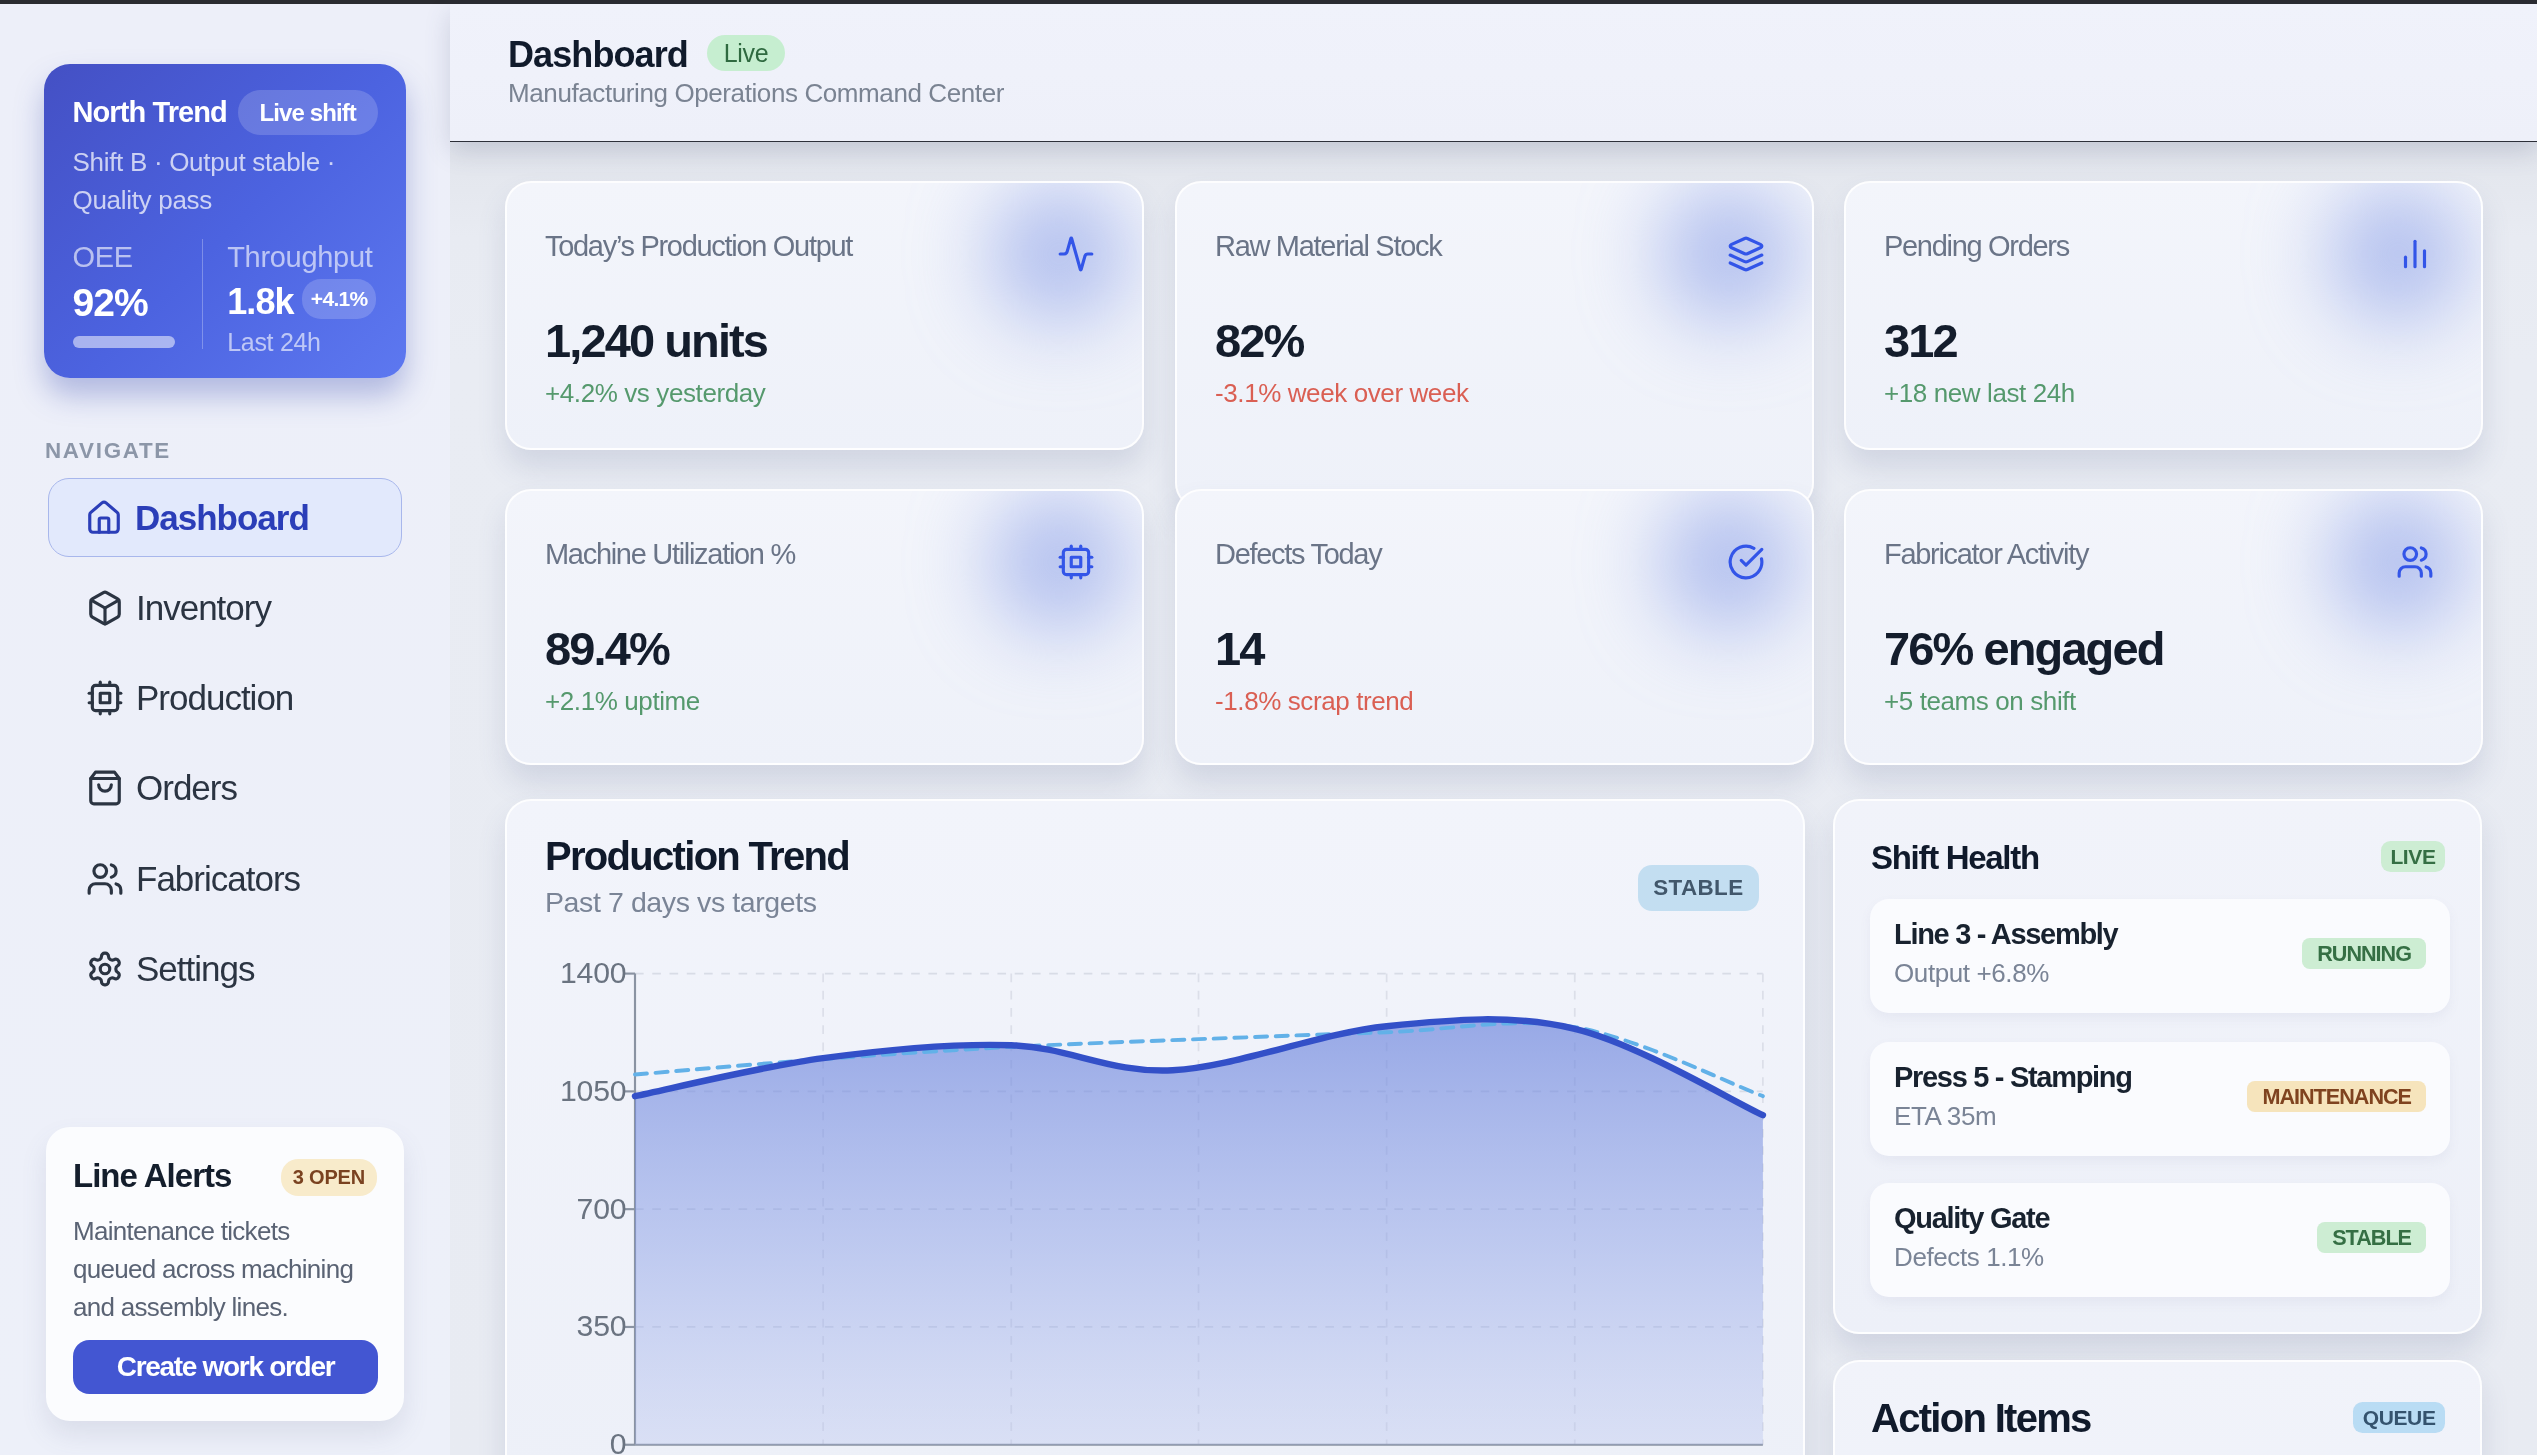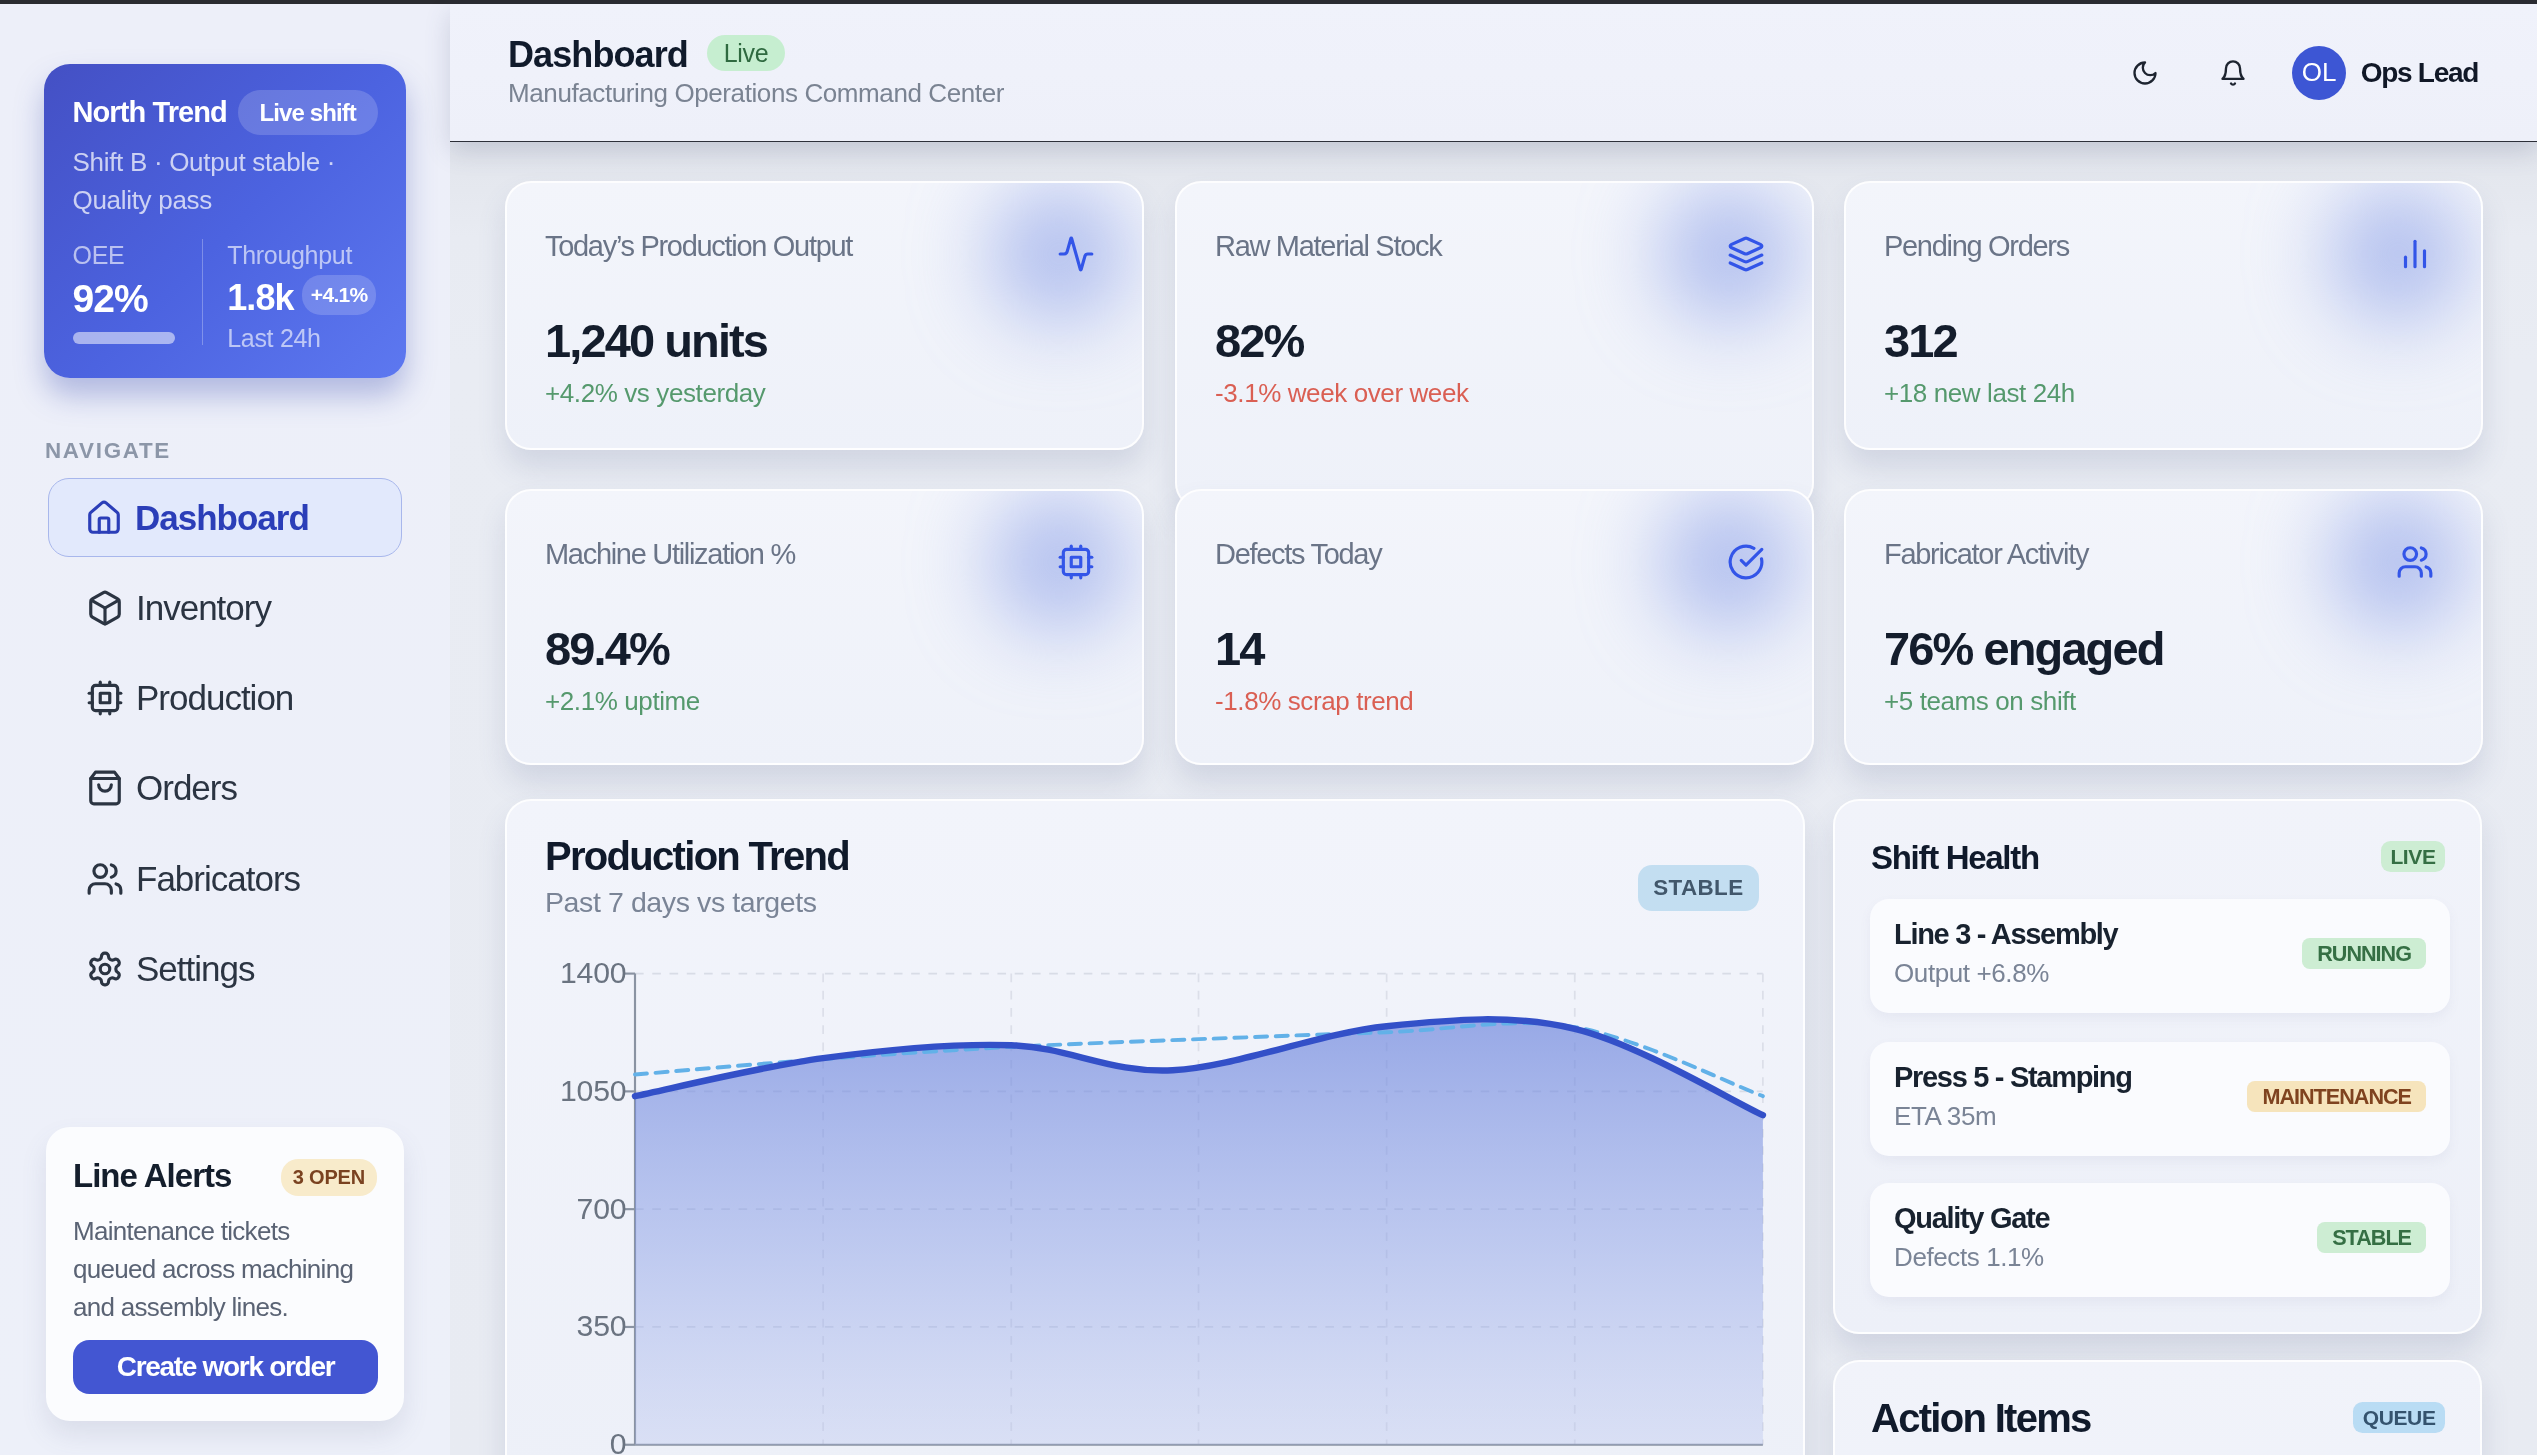--- a/index.html
+++ b/index.html
@@ -13,21 +13,21 @@
 
 .plant { position:absolute; left:44px; top:60px; width:362px; height:314px; border-radius:26px; background:linear-gradient(135deg,#4450c4 0%,#4c63e0 52%,#5d78f0 100%); box-shadow:0 17.3px 29px rgba(70,86,180,0.35); color:#fff; }
 .plant .row1 { position:absolute; left:28.5px; top:26px; width:305px; display:flex; align-items:center; justify-content:space-between; }
 .plant h2 { font-size:29px; font-weight:700; letter-spacing:-0.9px; }
 .pill-liveshift { background:rgba(255,255,255,0.17); border-radius:22.4px; font-size:24px; font-weight:700; padding:8.6px 21.6px; letter-spacing:-0.9px; }
 .plant .sub { position:absolute; left:28.5px; top:79px; width:311px; font-size:26px; line-height:38px; color:rgba(255,255,255,0.72); letter-spacing:-0.3px; }
 .plant .cols { position:absolute; left:28.5px; top:177px; width:305px; display:flex; }
 .plant .col1 { width:129px; }
 .plant .divider { width:1.7px; flex:none; background:rgba(255,255,255,0.28); margin:-2.6px 0 8.6px; }
 .plant .col2 { padding-left:24px; flex:1; }
-.plant .lab { font-size:25px; color:rgba(255,255,255,0.62); letter-spacing:-0.3px; }
+.plant .lab { font-size:29px; color:rgba(255,255,255,0.62); letter-spacing:-0.3px; }
 .plant .val { font-size:39px; font-weight:700; margin-top:7px; letter-spacing:-0.9px; }
 .plant .bar { margin-top:10.4px; width:102px; height:12px; border-radius:7px; background:rgba(255,255,255,0.52); }
 .plant .valrow { display:flex; align-items:center; gap:8.6px; }
 .plant .chip { background:rgba(255,255,255,0.18); font-size:21px; font-weight:700; border-radius:19px; padding:7.8px 8.6px; letter-spacing:-0.7px; }
 .plant .last { font-size:25px; color:rgba(255,255,255,0.62); margin-top:5.2px; letter-spacing:-0.3px; }
 
 .navlabel { position:absolute; left:45px; top:434px; font-size:22.4px; font-weight:700; color:#8c96a8; letter-spacing:1.7px; }
 .nav { position:absolute; left:48px; top:474px; width:354px; }
 .navitem { position:relative; height:79px; margin-bottom:11.2px; display:flex; align-items:center; padding-left:38px; border-radius:21px; color:#2b3442; font-size:35px; font-weight:500; letter-spacing:-1px; }
 .navitem svg { width:38px; height:38px; margin-right:12px; flex:none; }
@@ -151,31 +151,20 @@
     <div class="badge">3 OPEN</div>
     <div class="body">Maintenance tickets queued across machining and assembly lines.</div>
     <div class="btn">Create work order</div>
   </div>
 </div>
 
 <div class="header">
   <div class="htitle">Dashboard</div>
   <div class="hbadge">Live</div>
   <div class="hsub">Manufacturing Operations Command Center</div>
-  <div class="hicons">
-      <svg class="hicon" viewBox="0 0 24 24" fill="none" stroke="currentColor" stroke-width="2" stroke-linecap="round" stroke-linejoin="round">
-        <path d="M12 3a6 6 0 0 0 9 9 9 9 0 1 1-9-9Z"></path>
-      </svg>
-      <svg class="hicon" viewBox="0 0 24 24" fill="none" stroke="currentColor" stroke-width="2" stroke-linecap="round" stroke-linejoin="round" style="margin-left:60px;">
-        <path d="M6 8a6 6 0 0 1 12 0c0 7 3 9 3 9H3s3-2 3-9"></path>
-        <path d="M10.3 21a1.94 1.94 0 0 0 3.4 0"></path>
-      </svg>
-      <div class="avatar" style="margin-left:45px;">OL</div>
-      <div class="hname">Ops Lead</div>
-    </div>
 </div>
 
 <div class="main"></div>
 
 <div class="kpi" style="left:505px; top:181px; height:269px;">
   <div class="t">Today’s Production Output</div>
   <div class="v">1,240 units</div>
   <div class="d up">+4.2% vs yesterday</div>
   <span class="ic"><svg class="" viewBox="0 0 24 24" fill="none" stroke="currentColor" stroke-width="2" stroke-linecap="round" stroke-linejoin="round">
         <path d="M22 12h-2.48a2 2 0 0 0-1.93 1.46l-2.35 8.36a.25.25 0 0 1-.48 0L9.24 2.18a.25.25 0 0 0-.48 0l-2.35 8.36A2 2 0 0 1 4.49 12H2"></path>

